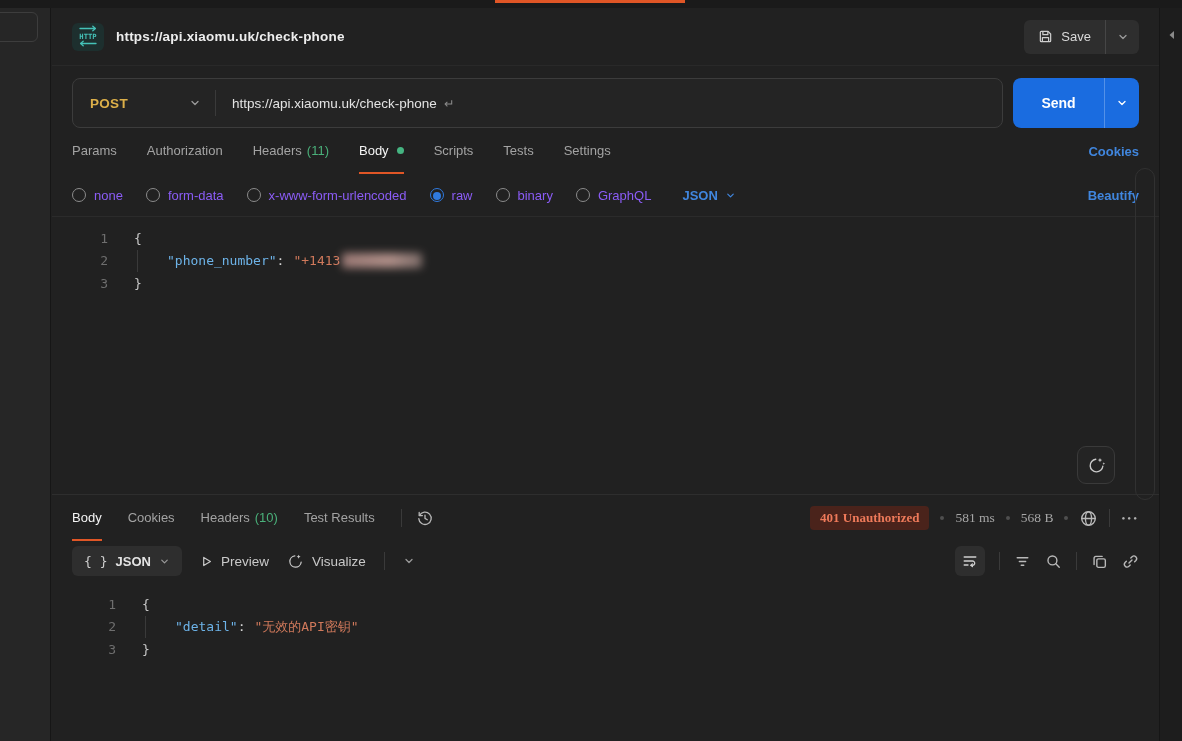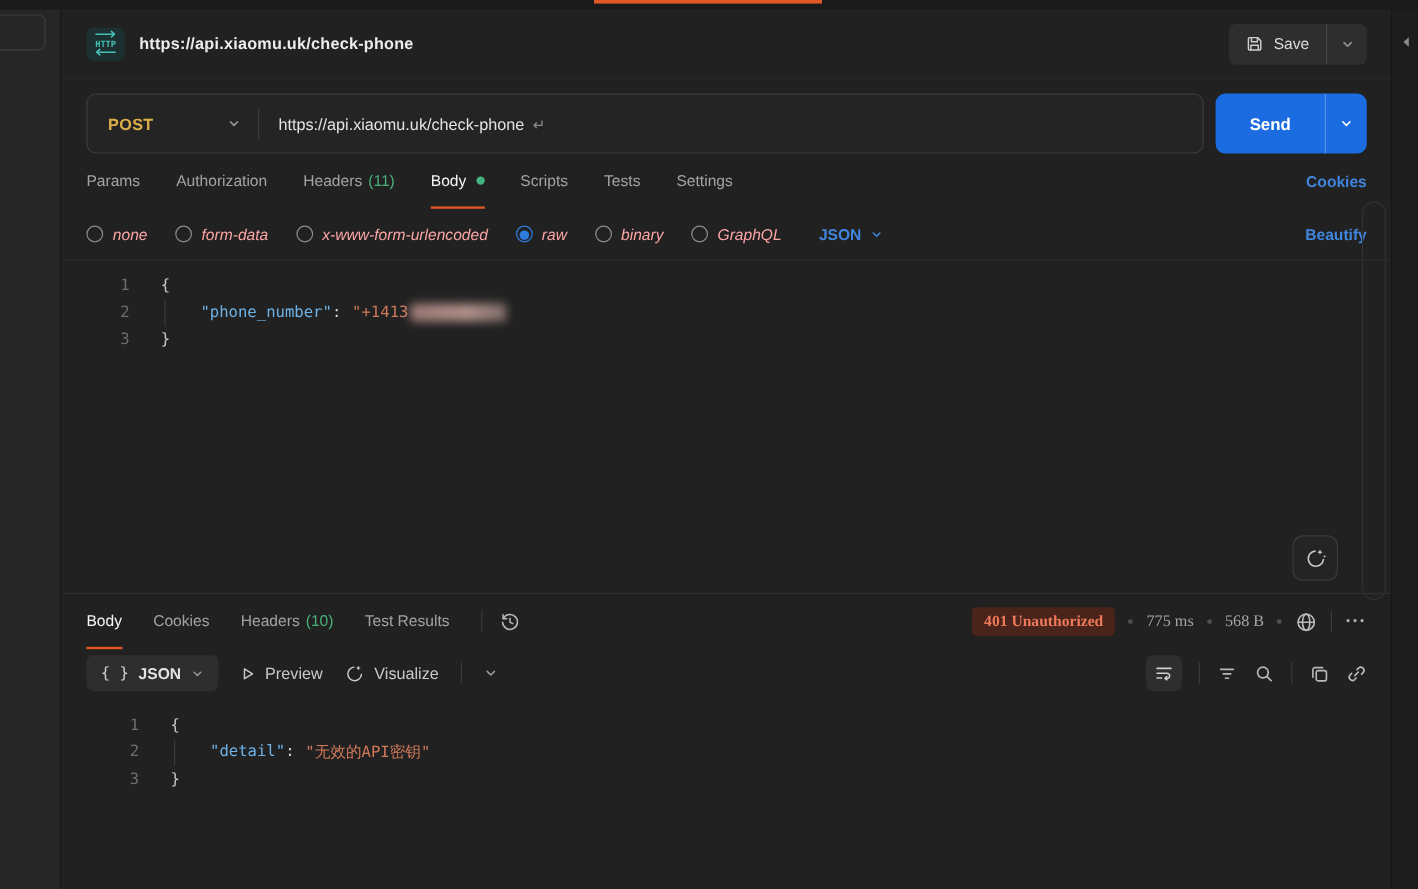--- a/index.html
+++ b/index.html
@@ -42,21 +42,21 @@
   
   .tabs-row { height:46px; display:flex; align-items:stretch; padding:0 20px; gap:30px; }
   .tab { display:flex; align-items:center; color:#a3a3a3; font-size:13px; border-bottom:2px solid transparent; cursor:pointer; }
   .tab.active { color:#f5f5f5; border-bottom-color:#e05626; }
   .tab .count { color:#4ab07a; margin-left:5px; }
   .mod-dot { width:7px; height:7px; border-radius:50%; background:#45b481; margin-left:8px; }
   .right-link { margin-left:auto; align-self:center; color:#4086de; font-weight:700; font-size:13px; cursor:pointer; }
 
   
   .modes-row { height:42px; display:flex; align-items:center; padding:0 20px; gap:23px; }
-  .mode { display:flex; align-items:center; gap:8px; font-size:13px; color:#fca5a5; cursor:pointer;font-style:italic; }
+  .mode { display:flex; align-items:center; gap:8px; font-size:13px; color:#8b5cf6; cursor:pointer; }
   .radio { width:14px; height:14px; border-radius:50%; border:1.5px solid #8b8b8b; position:relative; }
   .mode.selected .radio { border-color:#2f7adf; }
   .mode.selected .radio::after { content:''; position:absolute; left:2.5px; top:2.5px; width:8px; height:8px; border-radius:50%; background:#2f7adf; }
   .json-select { display:flex; align-items:center; gap:7px; color:#4086de; font-weight:700; font-size:13px; margin-left:8px; cursor:pointer; }
 
   
   .editor { position:relative; font-family:"DejaVu Sans Mono", monospace; font-size:13px; }
   .request-editor { height:278px; border-top:1px solid #2b2b2b; padding-top:10px; }
   .code-line { display:flex; height:22.5px; align-items:center; }
   .gutter { flex:0 0 56px; text-align:right; color:#6e6e6e; }
@@ -281,21 +281,21 @@
               <path d="M3.2 3.4v3.2h3.2"></path>
               <path d="M3.5 6.4A6.2 6.2 0 1 1 2.8 9.6"></path>
               <path d="M9 6.2v3.2l2.3 1.3"></path>
             </svg>
           </div>
         </div>
 
         <div class="resp-right">
           <span class="status-pill">401 Unauthorized</span>
           <span class="sep-dot"></span>
-          <span class="meta">775 ms</span>
+          <span class="meta">581 ms</span>
           <span class="sep-dot"></span>
           <span class="meta">568 B</span>
           <span class="sep-dot"></span>
           <span class="icon-plain">
             <svg class="stroke" width="19" height="19" viewBox="0 0 18 18">
                 <circle cx="9" cy="9" r="6.4"></circle>
                 <ellipse cx="9" cy="9" rx="2.9" ry="6.4"></ellipse>
                 <path d="M2.6 9h12.8"></path>
               </svg>
           </span>

